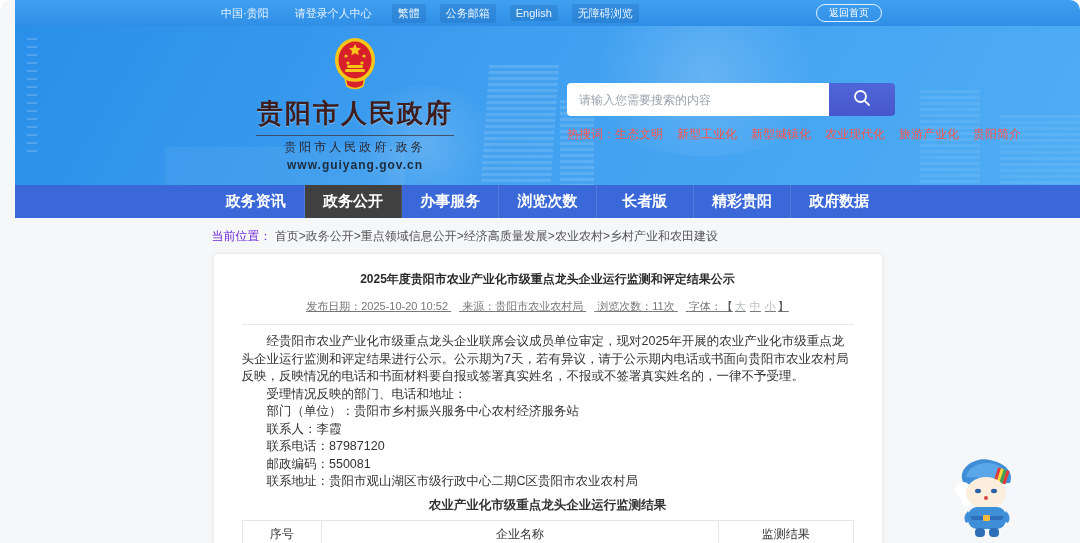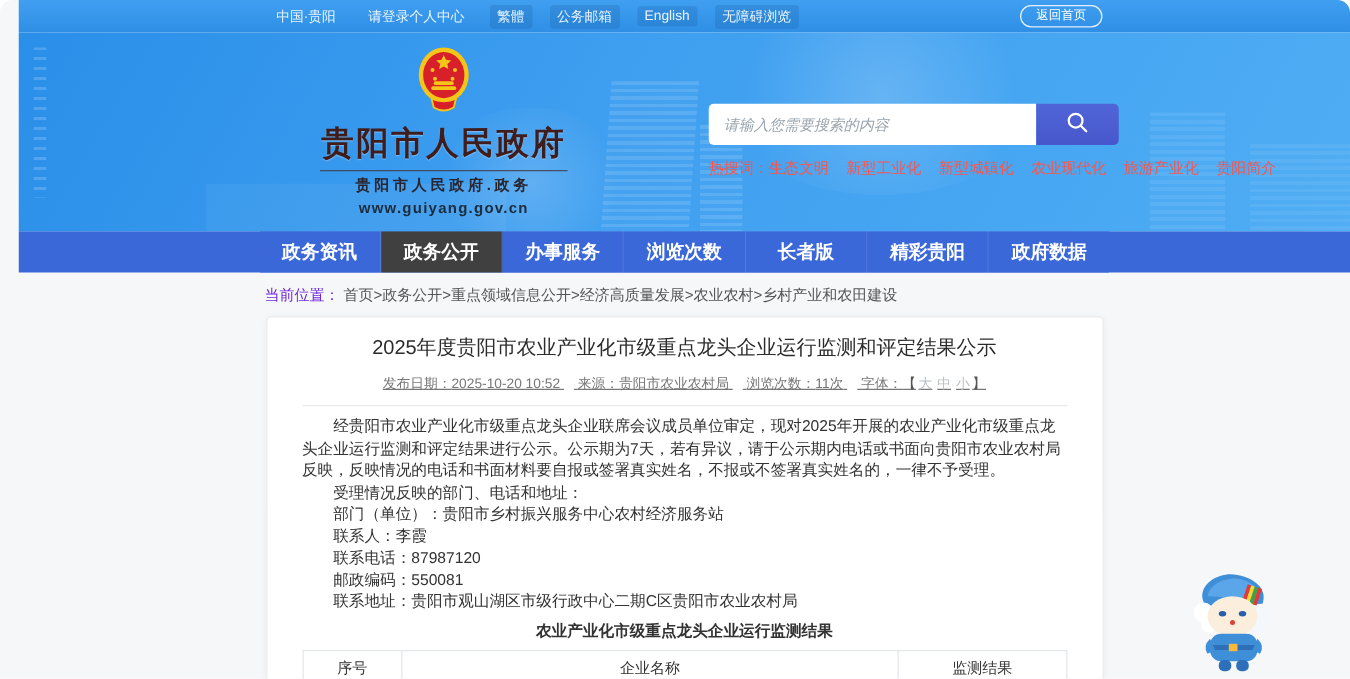--- a/index.html
+++ b/index.html
@@ -19,45 +19,45 @@
   .glow { position:absolute; border-radius:50%; background:radial-gradient(circle, rgba(255,255,255,.18), rgba(255,255,255,0) 70%); }
   .city { position:absolute; bottom:0; background:rgba(255,255,255,.10); }
   .city.win { background:repeating-linear-gradient(180deg, rgba(255,255,255,.14) 0 3px, rgba(255,255,255,.02) 3px 6px); }
   .eq { position:absolute; left:12px; top:12px; width:10px; height:120px;
         background:repeating-linear-gradient(180deg, rgba(255,255,255,.35) 0 2px, transparent 2px 8px); opacity:.5; }
 
   .logo-block { position:absolute; left:235px; top:8px; width:210px; text-align:center; }
   .emblem { display:inline-block; }
   .site-title { font-size:26px; font-weight:bold; color:#3f1d1c; letter-spacing:2px; text-shadow:0 1px 1px rgba(255,255,255,.35); white-space:nowrap; }
   .site-divider { height:1px; background:#3f3a45; margin:4px 6px 3px; opacity:.8; }
-  .site-subtitle { font-size:12px; font-weight:bold; color:#2a2630; letter-spacing:3px; }
+  .site-subtitle { font-size:12px; font-weight:normal; color:#2a2630; letter-spacing:3px; }
   .site-url { font-size:12px; font-weight:bold; color:#1d2b3a; margin-top:2px; letter-spacing:1px; }
 
   .search-block { position:absolute; left:552px; top:57px; width:328px; }
   .search-row { display:flex; height:33px; }
-  .search-input { flex:1; border:none; outline:none; padding:0 12px; font-size:12px; color:#7f1d1d; border-radius:4px 0 0 4px; background:#fff;font-style:italic; }
+  .search-input { flex:1; border:none; outline:none; padding:0 12px; font-size:12px; color:#7f1d1d; border-radius:4px 0 0 4px; background:#fff; }
   .search-input::placeholder { color:#9aa4ad; }
   .search-btn { width:66px; border:none; background:linear-gradient(180deg,#5066d8,#4756cc); border-radius:0 4px 4px 0; cursor:pointer; display:flex; align-items:center; justify-content:center; }
   .hot-row { margin-top:10px; font-size:12px; color:#ff5347; white-space:nowrap; }
   .hot-row a { color:#ff5347; text-decoration:none; margin-right:14px; cursor:pointer; }
 
   
   .nav { height:33px; background:#3a68d8; }
   .nav-inner { margin:0 auto; width:680px; height:33px; display:flex; }
   .nav-item { flex:1; display:flex; align-items:center; justify-content:center; color:#fff; font-size:15px; font-weight:bold; cursor:pointer; border-right:1px solid rgba(255,255,255,.12); background:#3a68d8; }
   .nav-item:last-child { border-right:none; }
   .nav-item.active { background:#404040; }
 
   
   .crumb { width:680px; margin:0 auto; padding:10px 4px 8px; font-size:12px; color:#555; }
   .crumb b { color:#6d28d9; font-weight:normal; }
 
   
   .card { width:670px; margin:0 auto; background:#fff; border:1px solid #ececec; border-radius:4px; box-shadow:0 1px 6px rgba(0,0,0,.05); padding:14px 28px 20px; }
-  .a-title { text-align:center; font-size:16px; font-weight:normal; color:#2b2b2b; line-height:22px; }
+  .a-title { text-align:center; font-size:12px; font-weight:bold; color:#2b2b2b; line-height:22px; }
   .a-meta { text-align:center; font-size:11px; color:#777; margin-top:9px; white-space:nowrap;text-decoration:underline; }
   .a-meta .lbl { color:#777; }
   .a-meta .fs { color:#b9bec4; margin:0 2px; cursor:pointer; }
   .a-meta .bracket { color:#555; }
   .meta-sep { display:inline-block; width:8px; }
   .a-divider { height:1px; background:#e9e9e9; margin:10px 0 8px; }
   .a-body p { font-size:12.5px; color:#333; line-height:17.5px; text-indent:2em; margin-bottom:0; }
   .a-body p + p { margin-top:0; }
 
   

